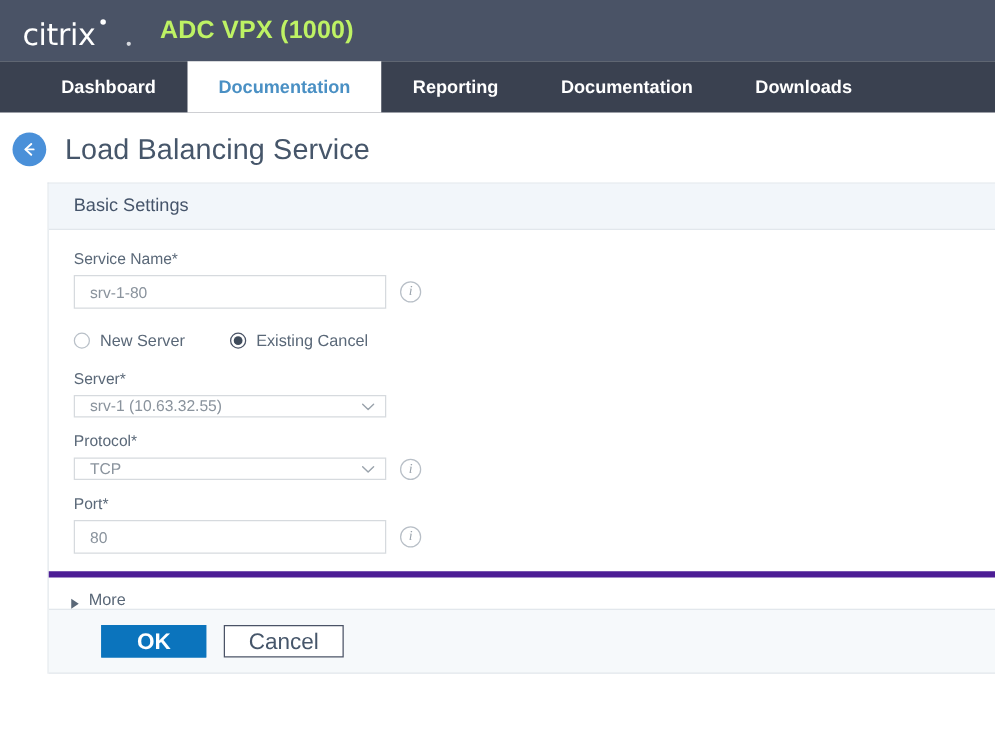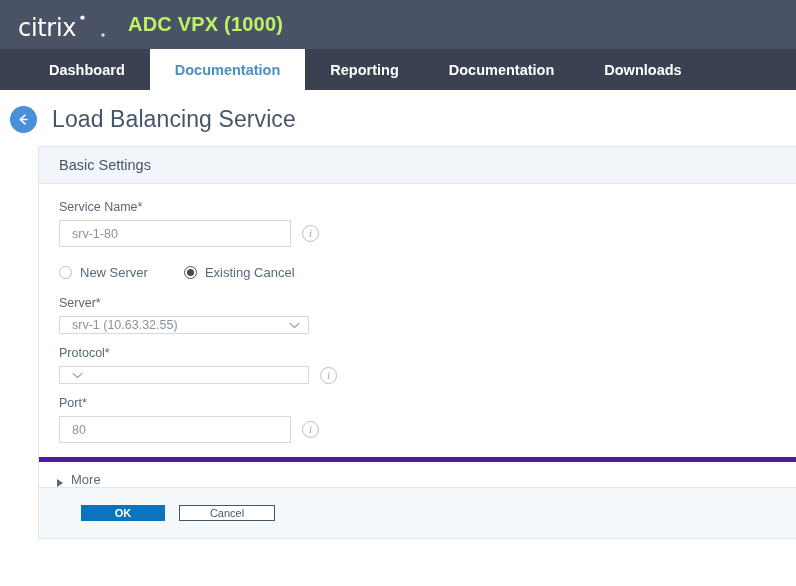--- a/index.html
+++ b/index.html
@@ -121,21 +121,21 @@
     font-size: 12.5px;
     color: #5a6878;
     margin-bottom: 6px;
     display: block;
   }
   .input-row {
     display: flex;
     align-items: center;
   }
   .text-input {
-    width: 232px;
+    width: 250px;
     height: 27px;
     border: 1px solid #d6dade;
     box-sizing: border-box;
     font-family: "Liberation Sans", sans-serif;
     font-size: 12.5px;
     color: #8a939d;
     padding-left: 12px;
     background: #ffffff;
     outline: none;
   }
@@ -251,24 +251,24 @@
     background: #f6f9fb;
     border-top: 1px solid #e2e7ec;
     border-bottom: 1px solid #e2e7ec;
     height: 52px;
     display: flex;
     align-items: center;
     padding-left: 3px;
     box-sizing: border-box;
   }
   .btn {
-    height: 16px;
+    height: 26px;
     min-width: 84px;
     font-family: "Liberation Sans", sans-serif;
-    font-size: 11px;
+    font-size: 18px;
     cursor: pointer;
     box-sizing: border-box;
     display: flex;
     align-items: center;
     justify-content: center;
     padding: 0 14px;
   }
   .btn-primary {
     background: #0b74bd;
     color: #ffffff;
@@ -354,20 +354,21 @@
             <path d="M1 1.5 L6 6.3 L11 1.5" fill="none" stroke="#9aa3ac" stroke-width="1.3" stroke-linecap="round" stroke-linejoin="round"></path>
           </svg>
         </div>
       </div>
     </div>
 
     <div class="field-group">
       <label class="field-label">Protocol*</label>
       <div class="input-row">
         <div class="select-wrap">
+          <span class="select-value">TCP</span>
           <svg class="chevron" viewBox="0 0 12 8">
             <path d="M1 1.5 L6 6.3 L11 1.5" fill="none" stroke="#9aa3ac" stroke-width="1.3" stroke-linecap="round" stroke-linejoin="round"></path>
           </svg>
         </div>
         <div class="info-icon">i</div>
       </div>
     </div>
 
     <div class="field-group">
       <label class="field-label">Port*</label>

